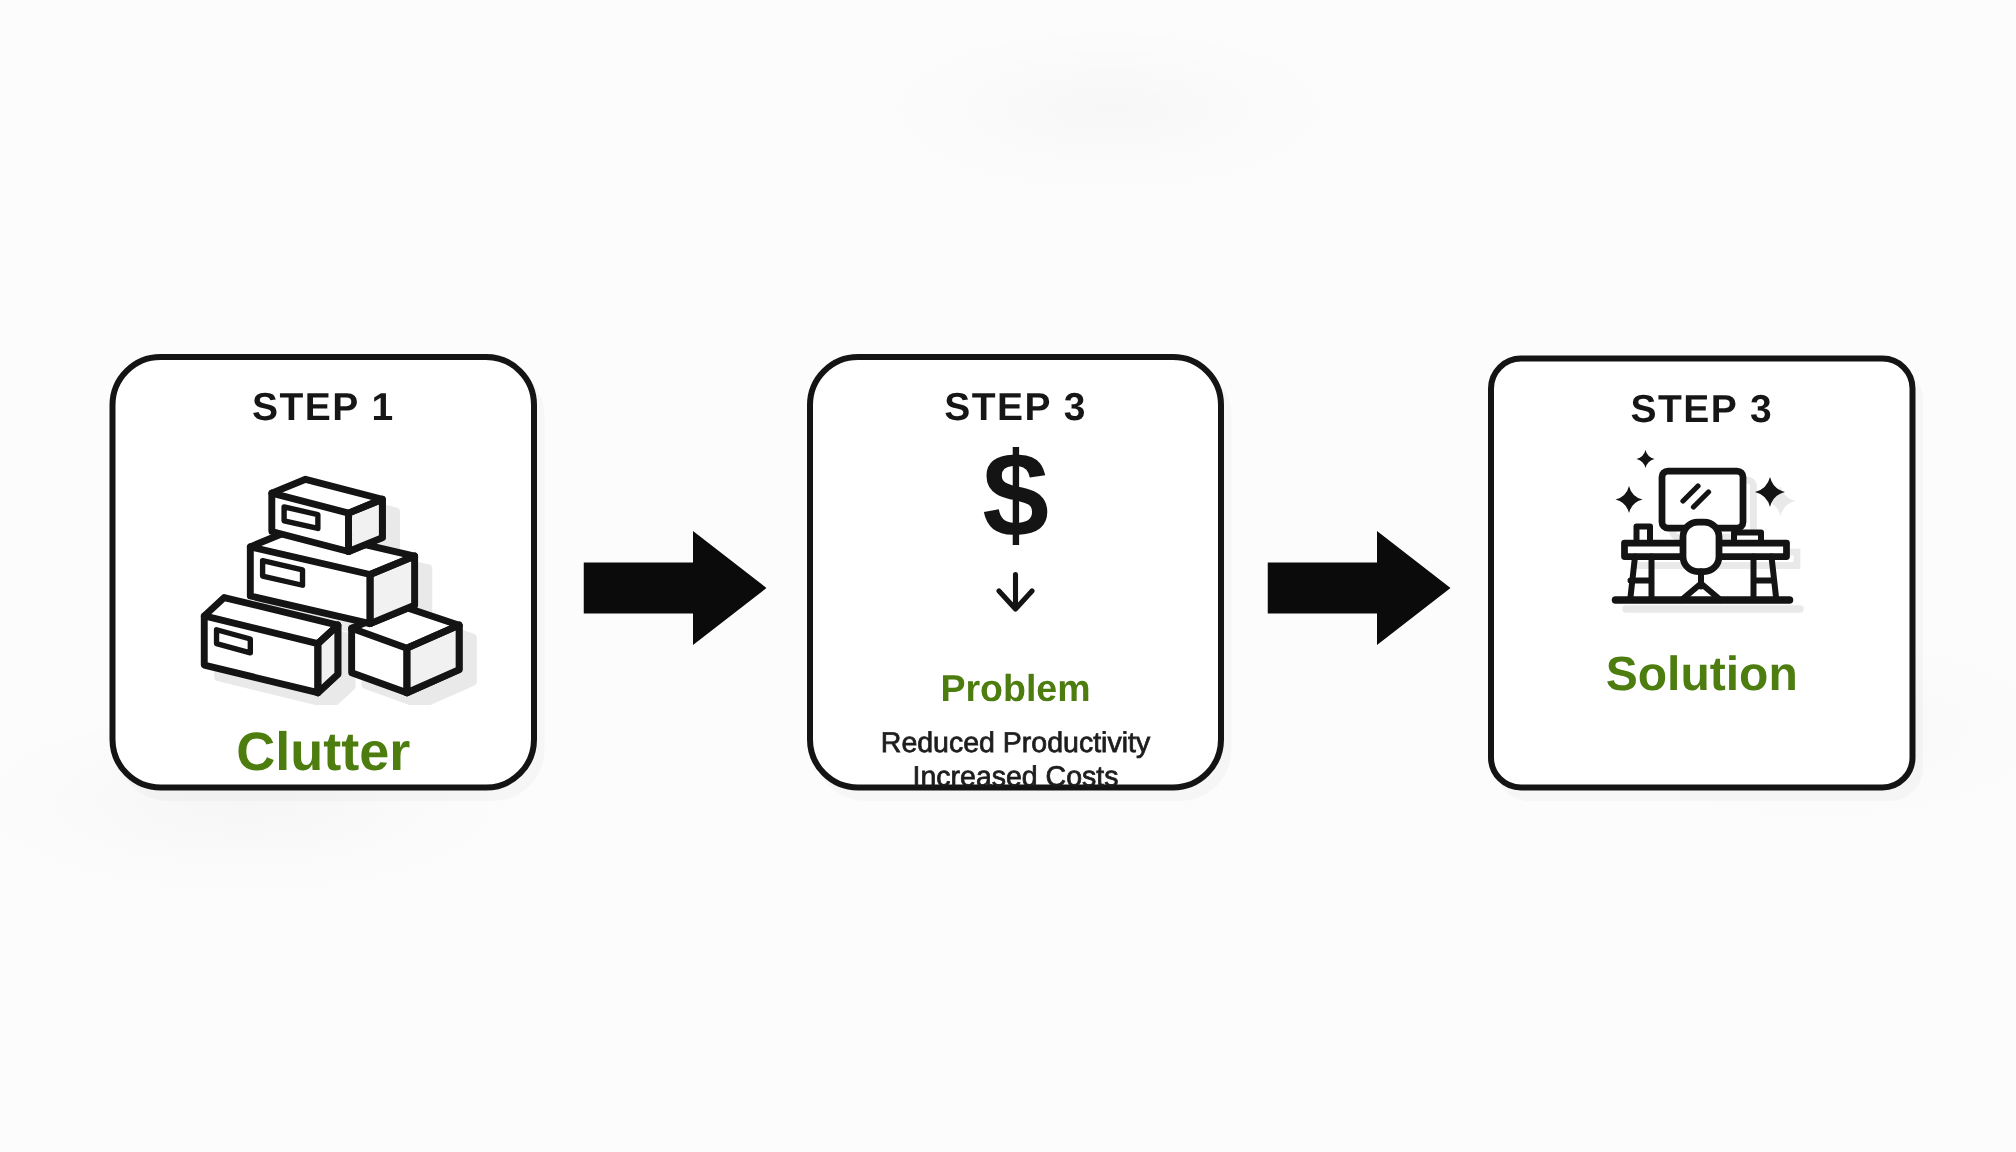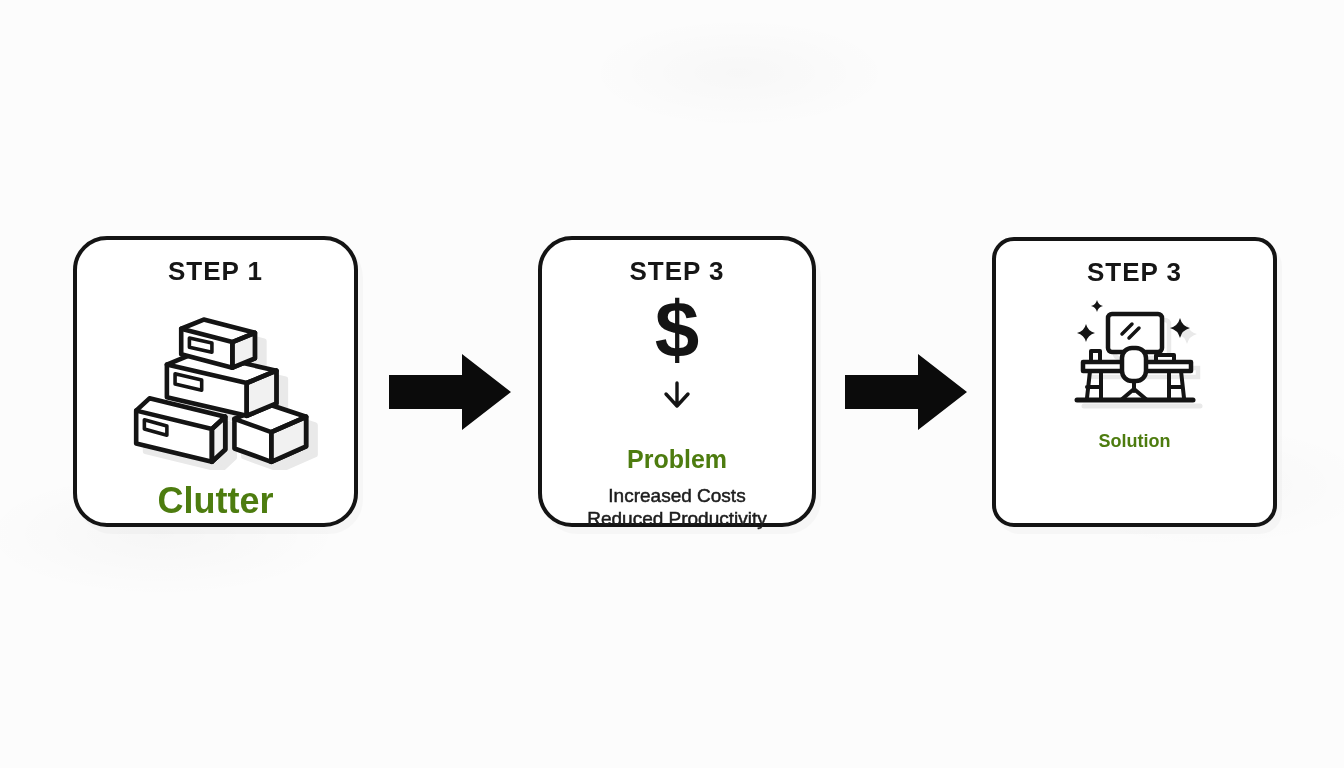--- a/index.html
+++ b/index.html
@@ -33,21 +33,21 @@
     text-align:center;
     font-size:26px;font-weight:700;letter-spacing:1px;
     color:#161616;
   }
   .heading{
     position:absolute;left:0;right:0;
     text-align:center;font-weight:700;color:#4d7c0f;
   }
   .heading-clutter{top:240px;font-size:36px;}
   .heading-problem{top:205px;font-size:25px;}
-  .heading-solution{top:190px;font-size:18px;}
+  .heading-solution{top:190px;font-size:32px;}
   .sublines{
     position:absolute;left:0;right:0;top:244px;
     text-align:center;
     font-size:19px;line-height:23px;font-weight:400;
     color:#1d1d1d;
     -webkit-text-stroke:0.5px #1d1d1d;
   }
   .icon-wrap{position:absolute;}
   .boxes-wrap{left:50%;top:56px;transform:translateX(-47%);}
   .desk-wrap{left:50%;top:52px;transform:translateX(-50%);}
@@ -119,22 +119,22 @@
     <div class="dollar">$</div>
 
     <div class="down-arrow-wrap">
       <svg width="32" height="30" viewBox="0 0 32 30">
         <path d="M16,2 L16,23 M5,13 L16,25 L27,13" fill="none" stroke="#141414" stroke-width="3.4" stroke-linecap="round" stroke-linejoin="round"></path>
       </svg>
     </div>
 
     <div class="heading heading-problem">Problem</div>
     <div class="sublines">
+      <div>Reduced Productivity</div>
       <div>Increased Costs</div>
-      <div>Reduced Productivity</div>
     </div>
   </div>
 
   <svg class="flow-arrow flow-arrow-2" viewBox="0 0 122 76">
     <polygon points="0,21 73,21 73,0 122,38 73,76 73,55 0,55" fill="#0b0b0b"></polygon>
   </svg>
 
   <div class="card card-3">
     <div class="step-title">STEP 3</div>
 

